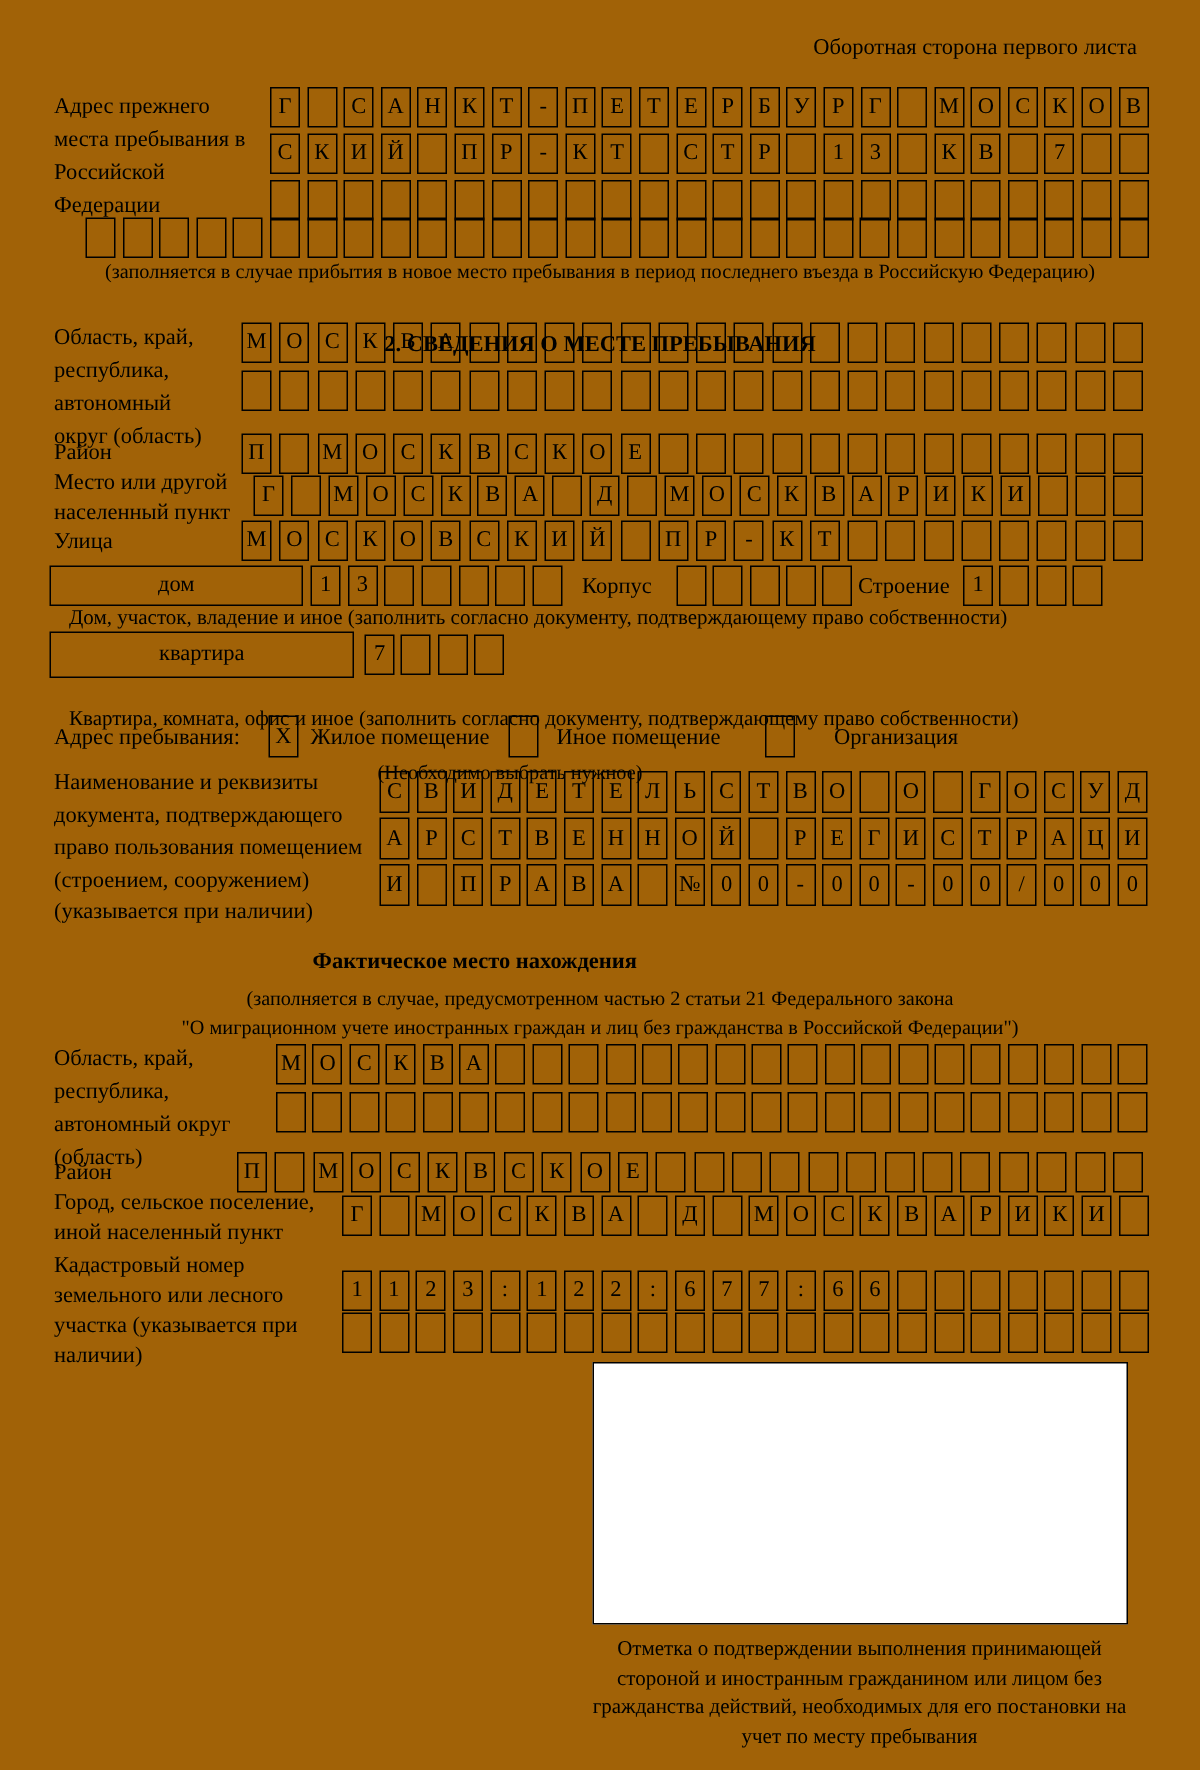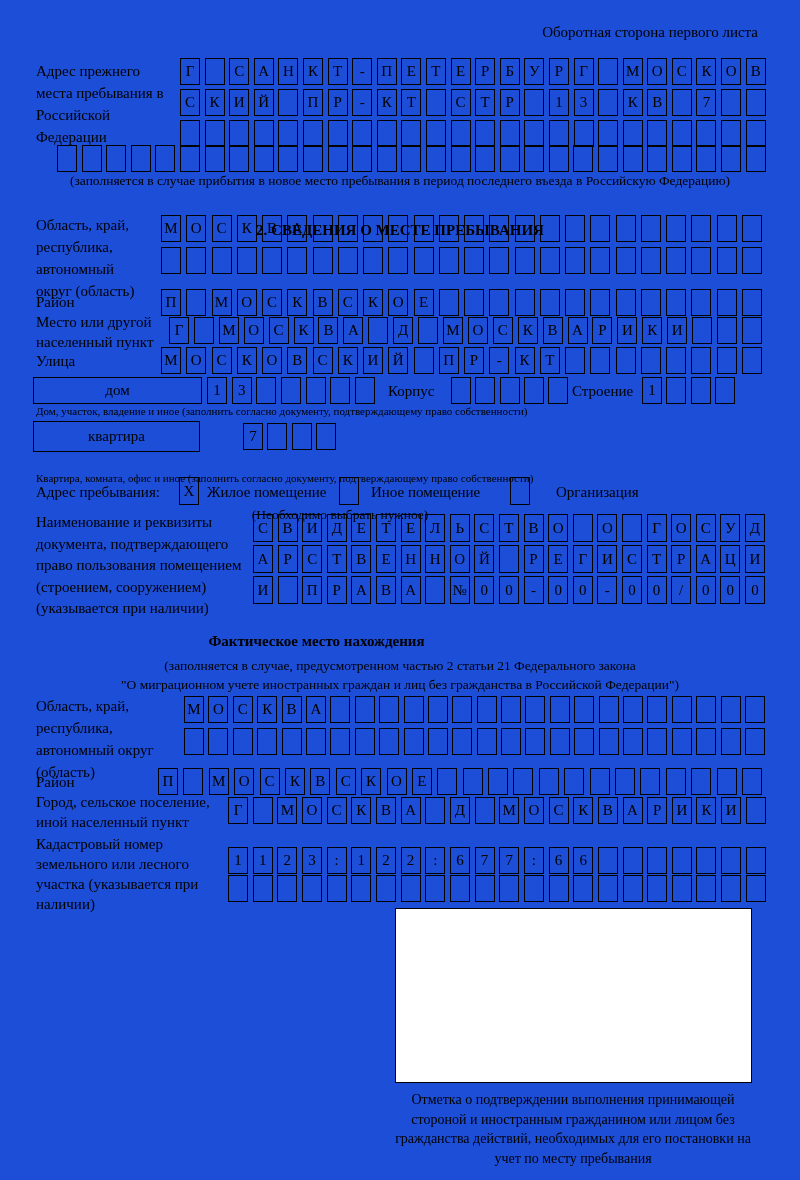--- a/index.html
+++ b/index.html
@@ -1,24 +1,24 @@
 <!DOCTYPE html>
 <html><head>
 <meta charset="utf-8">
 <style>
   html,body{margin:0;padding:0;background:#fff;}
   .page{
-    position:relative;width:800px;height:1180px;background:#1d4ed8;
+    position:relative;width:800px;height:1180px;background:#a16207;
     font-family:"Liberation Serif","DejaVu Serif",serif;color:#000;overflow:hidden;
   }
   .abs{position:absolute;}
   .hdr{font-size:15px;}
   .lbl{font-size:15px;line-height:22px;}
   .lbl2{font-size:15px;line-height:20px;}
-  .caption{font-size:11px;}
+  .caption{font-size:14px;margin-left:10px;}
   .note{font-size:13.5px;text-align:center;}
   .sect-title{font-size:15px;font-weight:bold;text-align:center;}
   .cellrow{display:flex;justify-content:space-between;}
   .cell{
     flex:none;width:20px;height:27px;border:1.6px solid #000;box-sizing:border-box;
     display:flex;align-items:center;justify-content:center;
     font-size:15px;font-family:"Liberation Serif","DejaVu Serif",serif;
   }
   .cellrow.tall .cell{height:28px;}
   .checkbox{
@@ -310,21 +310,21 @@
     </div>
   <div class="abs lbl" style="left:572px;top:380px;">Строение</div>
   <div class="abs cellrow" style="left:642px;top:377px;width:93px;">
       <span class="cell">1</span>
       <span class="cell"></span>
       <span class="cell"></span>
       <span class="cell"></span>
     </div>
   <div class="abs caption" style="left:36px;top:405px;">Дом, участок, владение и иное (заполнить согласно документу, подтверждающему право собственности)</div>
 
-  <div class="abs longbox" style="left:33px;top:421px;width:167px;height:31px;">квартира</div>
+  <div class="abs longbox" style="left:33px;top:421px;width:203px;height:31px;">квартира</div>
   <div class="abs cellrow" style="left:243px;top:423px;width:93px;">
       <span class="cell">7</span>
       <span class="cell"></span>
       <span class="cell"></span>
       <span class="cell"></span>
     </div>
   <div class="abs caption" style="left:36px;top:472px;">Квартира, комната, офис и иное (заполнить согласно документу, подтверждающему право собственности)</div>
 
   <div class="abs lbl" style="left:36px;top:481px;">Адрес пребывания:</div>
   <div class="abs checkbox" style="left:179px;top:477px;">X</div>

